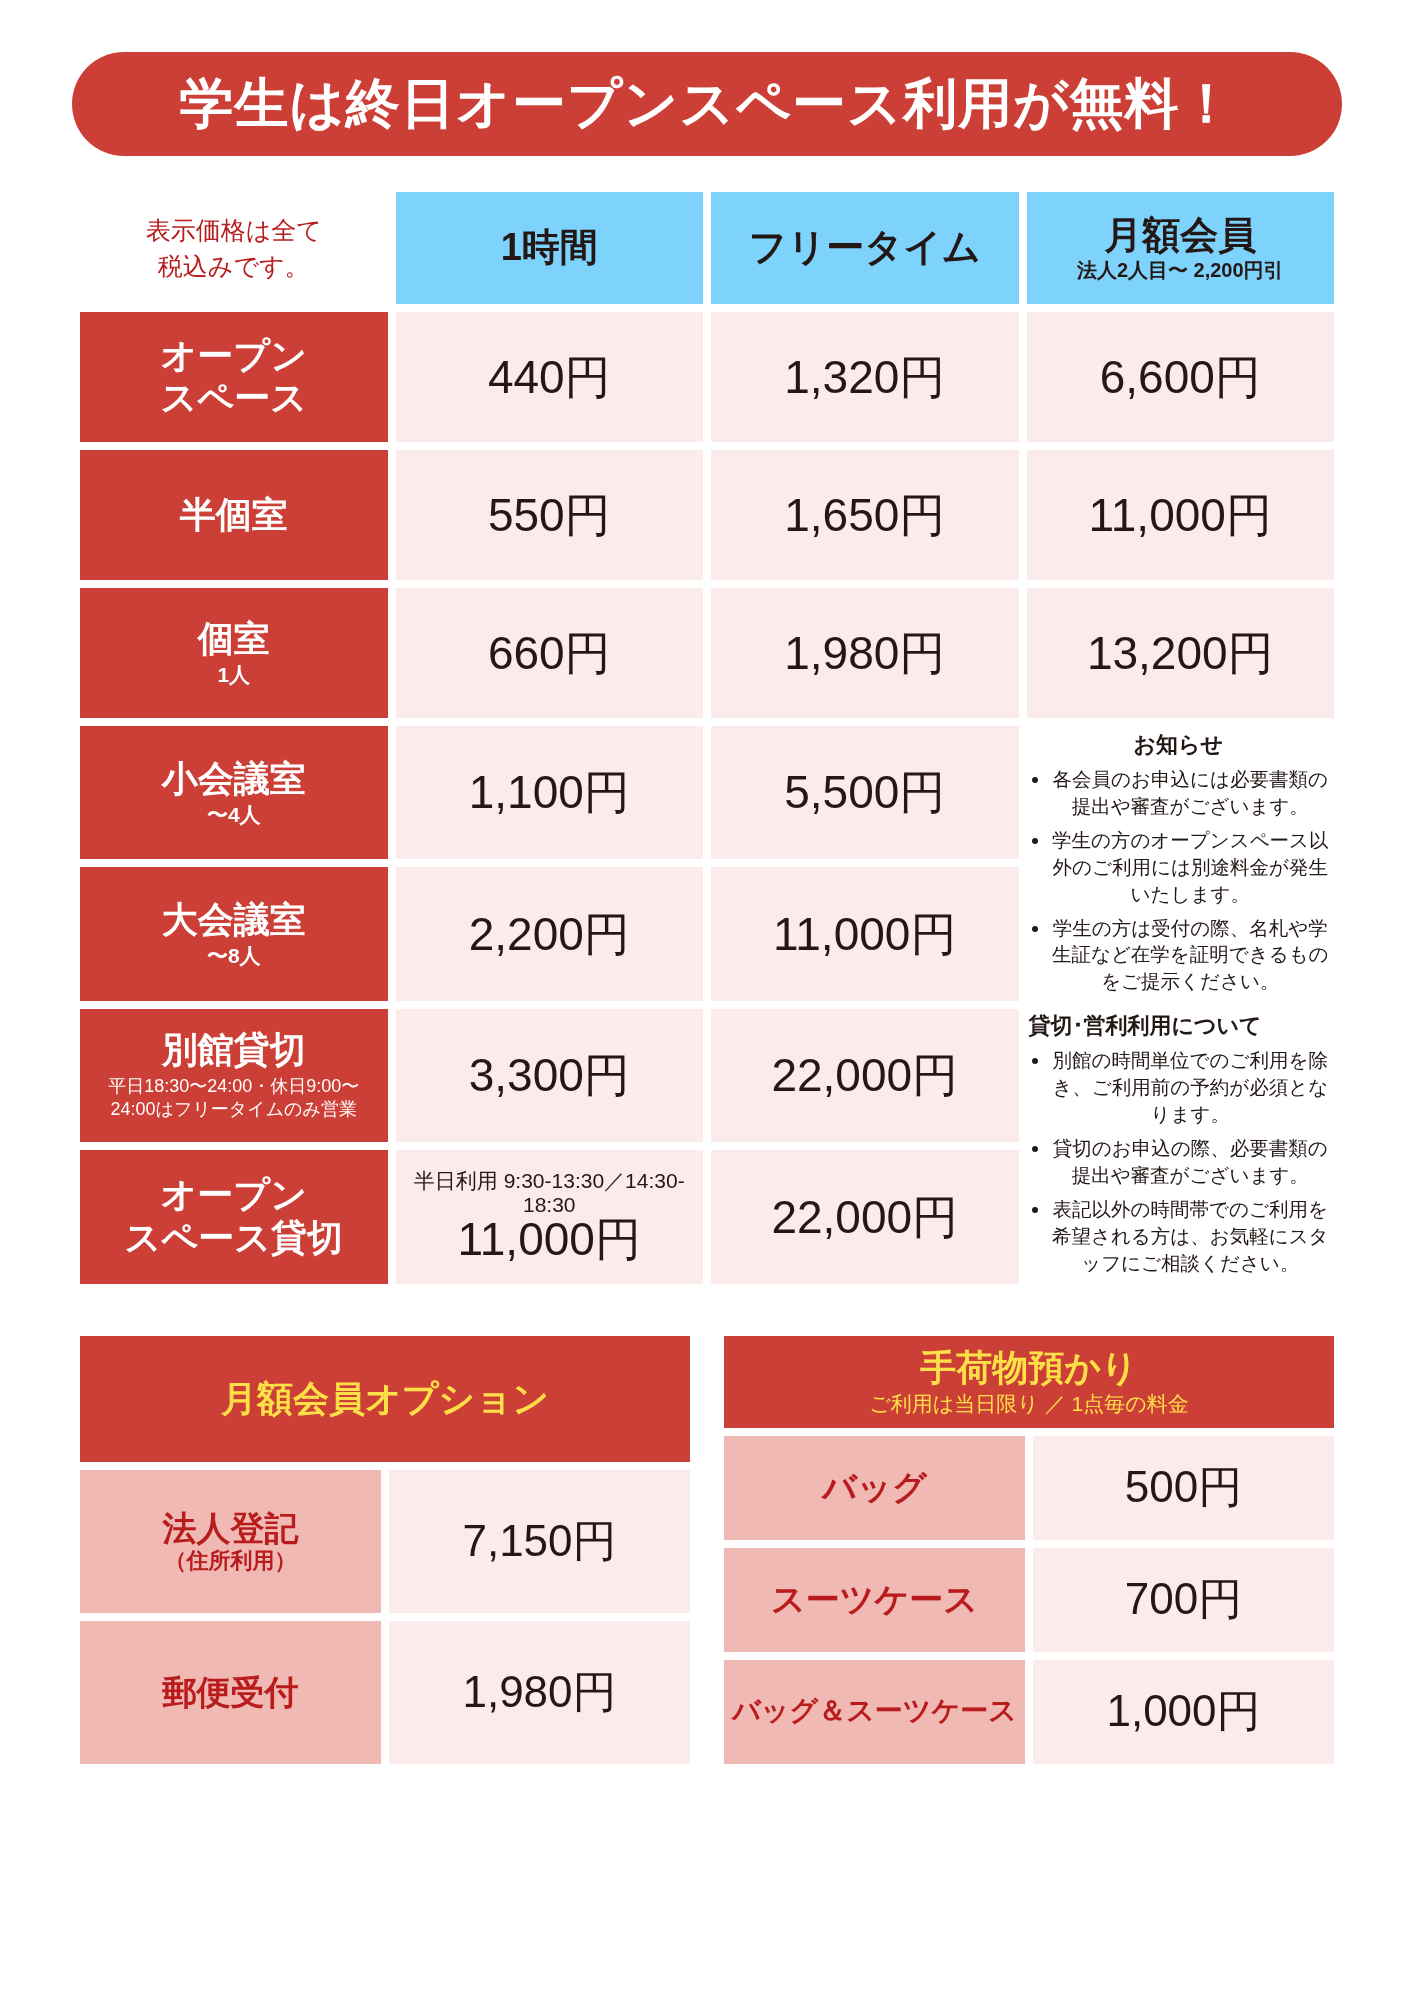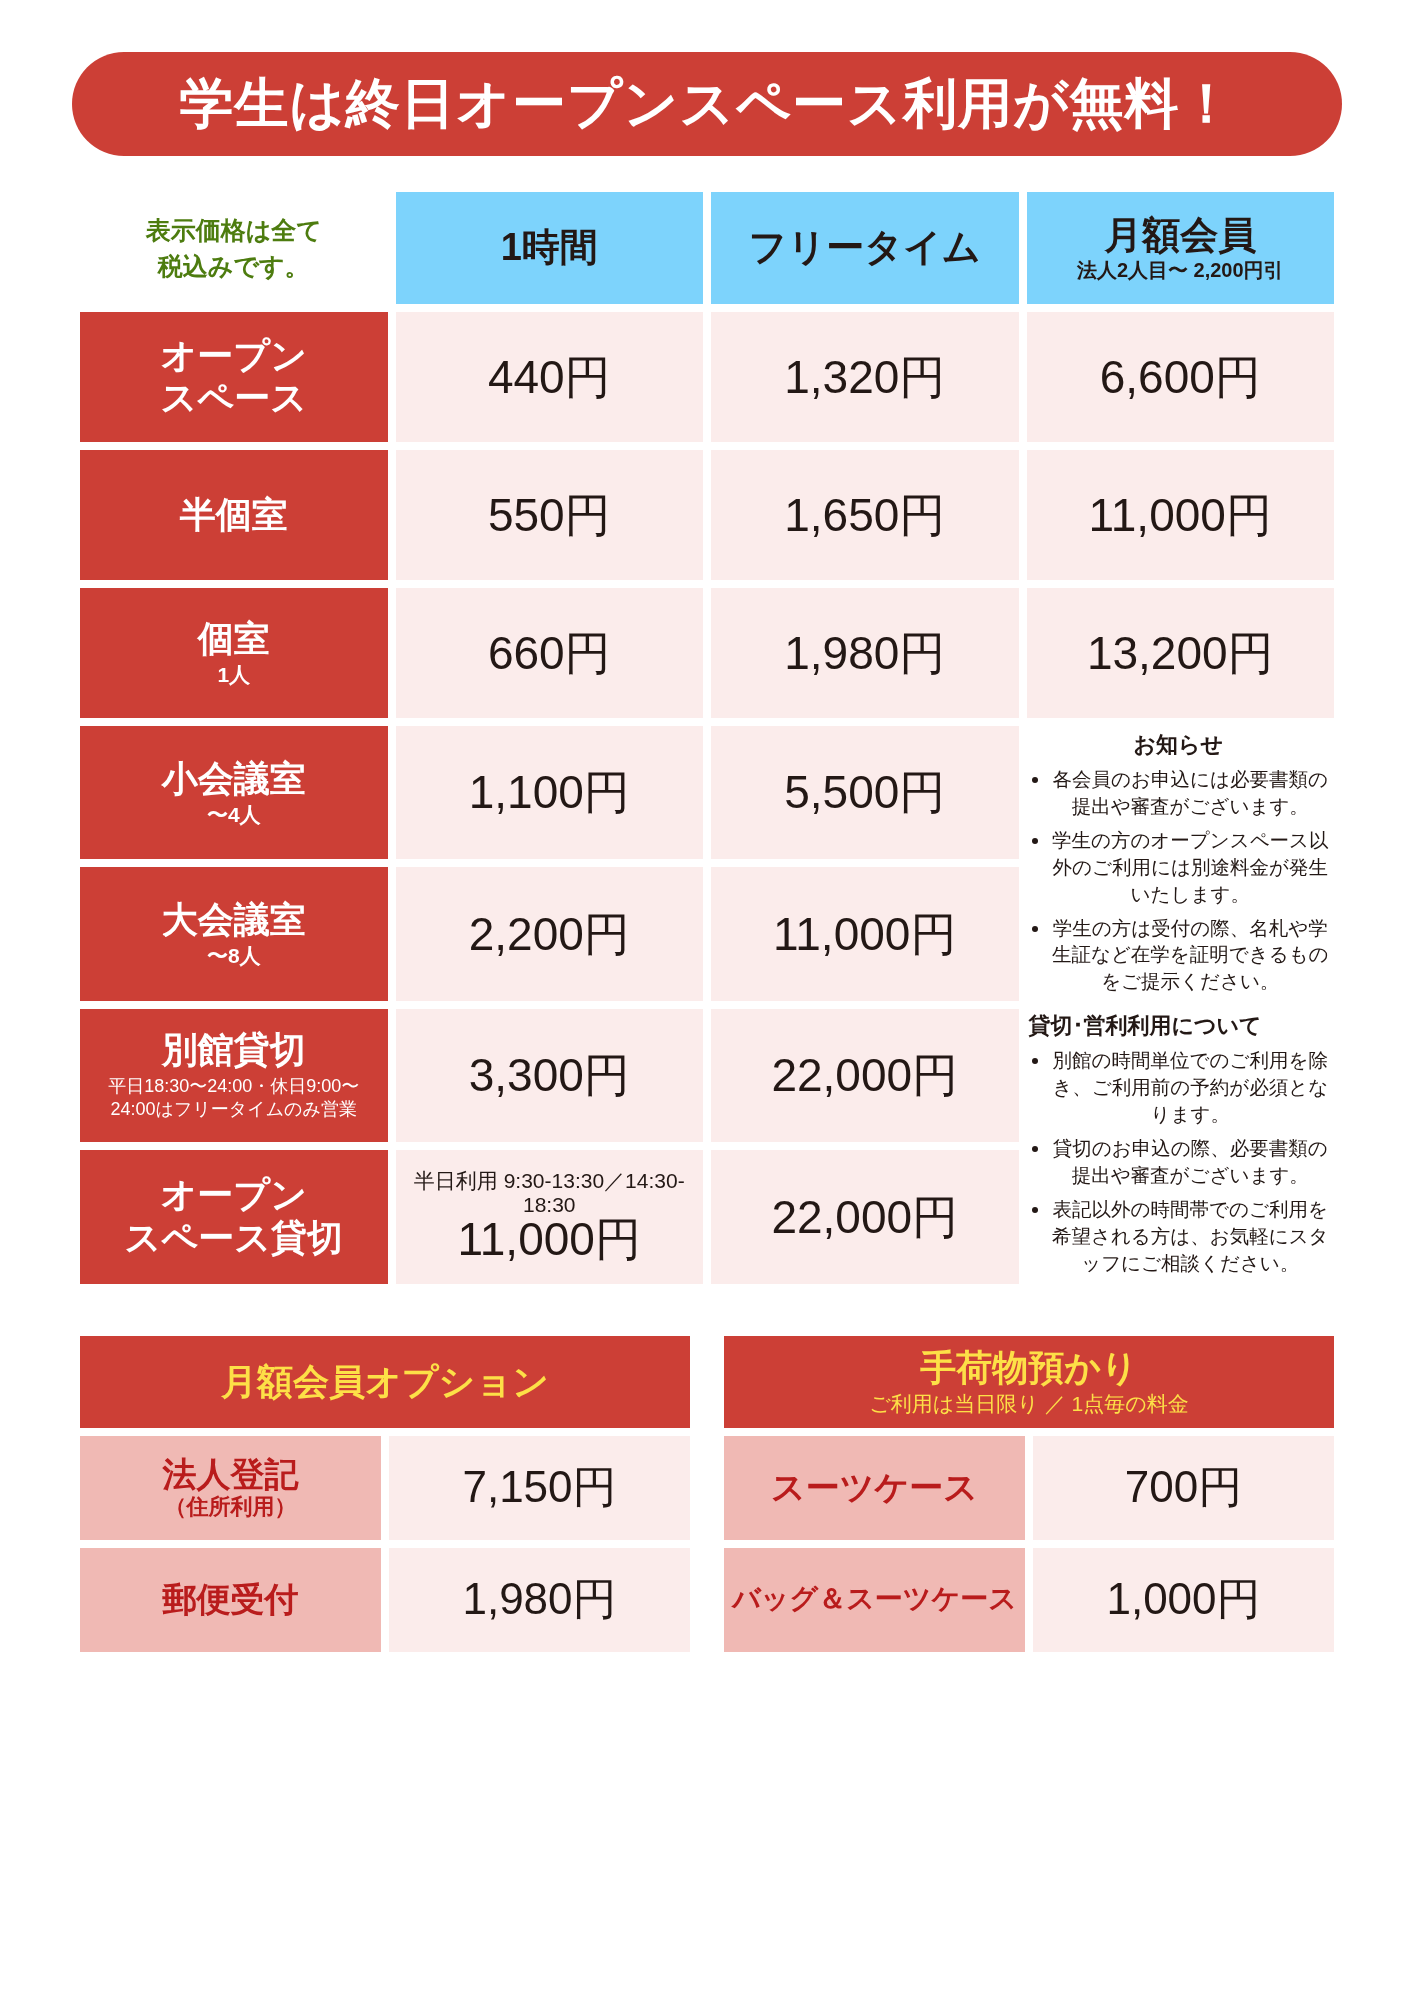--- a/index.html
+++ b/index.html
@@ -54,23 +54,23 @@
     vertical-align: middle;
     text-align: center;
   }
   .col-label { width: 300px; }
   .col-hour  { width: 300px; }
   .col-free  { width: 300px; }
   .col-month { width: 300px; }
 
   .head-note {
     background: #ffffff;
-    color: #4d7c0f;
+    color: #b91c1c;
     font-size: 25px;
-    font-weight: bold;
+    font-weight: normal;
     line-height: 1.45;
     height: 112px;
   }
   .head-cell {
     background: #7dd3fc;
     height: 112px;
     color: #231815;
     font-size: 38px;
     font-weight: bold;
     line-height: 1.15;
@@ -343,20 +343,24 @@
           <col class="w-half">
         </colgroup>
       <tbody>
         <tr>
           <td class="bt-head" colspan="2">
             <span>手荷物預かり</span>
             <span class="sub">ご利用は当日限り ／ 1点毎の料金</span>
           </td>
         </tr>
         <tr>
+          <td class="bt-label">バッグ</td>
+          <td class="bt-price">500円</td>
+        </tr>
+        <tr>
           <td class="bt-label">スーツケース</td>
           <td class="bt-price">700円</td>
         </tr>
         <tr>
           <td class="bt-label small">バッグ＆スーツケース</td>
           <td class="bt-price">1,000円</td>
         </tr>
       </tbody>
     </table>
 

